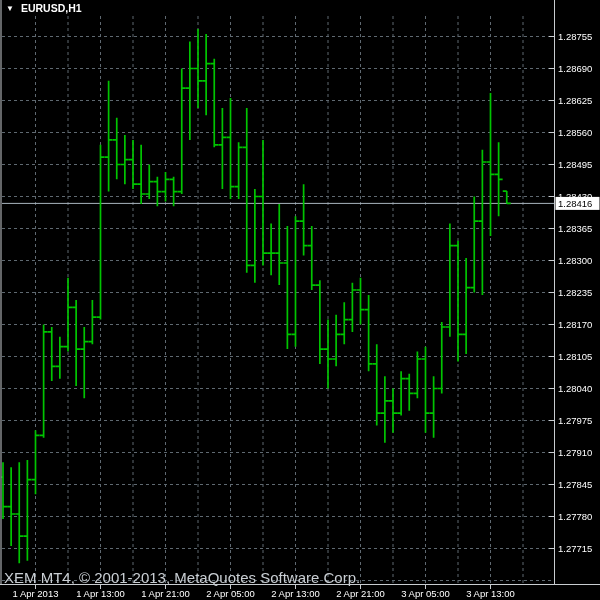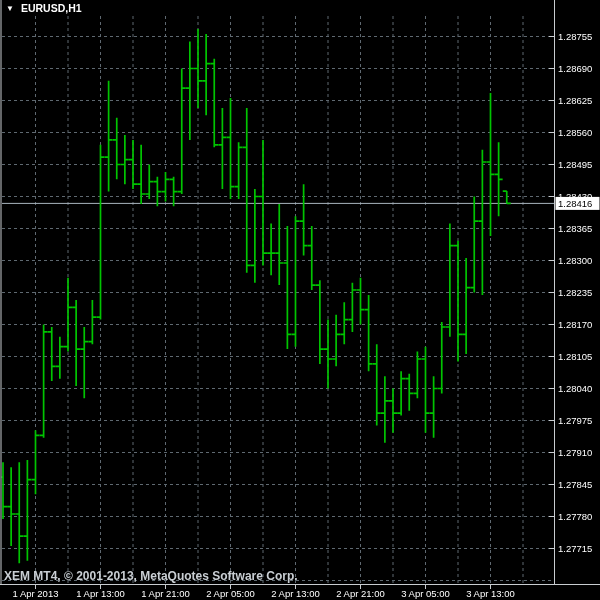--- a/index.html
+++ b/index.html
@@ -3,21 +3,21 @@
 <meta charset="utf-8">
 <style>
   html,body{margin:0;padding:0;background:#000;}
   #window{position:relative;width:600px;height:600px;background:#000;overflow:hidden;
           font-family:"Liberation Sans",sans-serif;}
   #chart-svg{position:absolute;left:0;top:0;}
   #title-row{position:absolute;left:6px;top:2px;display:flex;align-items:center;
              color:#fff;font-size:10.5px;font-weight:bold;white-space:pre;}
   #menu-arrow{font-size:8px;margin-right:7px;font-weight:normal;cursor:pointer;}
   #title-symbol{margin-right:10px;}
-  #watermark{position:absolute;left:4px;top:569px;color:#c9ced3;font-size:12px;font-weight:bold;}
+  #watermark{position:absolute;left:4px;top:569px;color:#c9ced3;font-size:15px;}
   text{font-family:"Liberation Sans",sans-serif;}
 </style>
 </head>
 <body>
 
 <div id="window">
   <svg id="chart-svg" width="600" height="600">
       <defs>
         <clipPath id="plotclip">
           <rect x="1.5" y="0" width="552" height="584"></rect>

